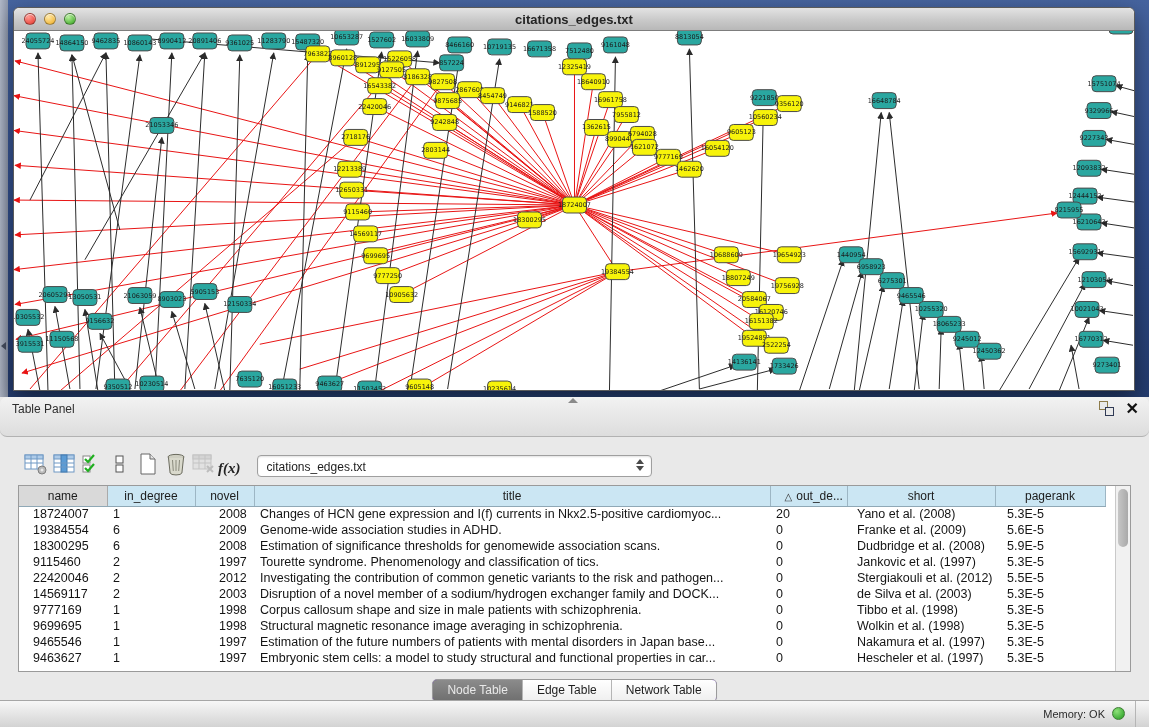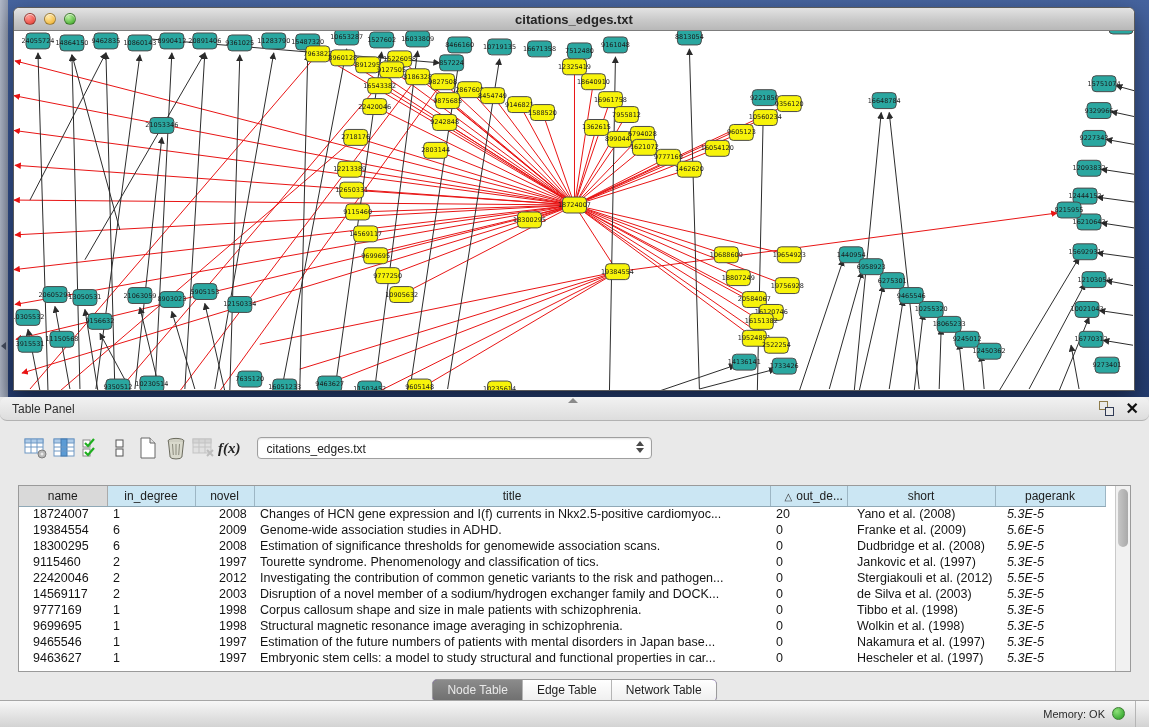--- a/index.html
+++ b/index.html
@@ -26,54 +26,54 @@
   .light.red   { background:radial-gradient(circle at 35% 30%, #ff9a93, #ee5147 70%); }
   .light.yellow{ background:radial-gradient(circle at 35% 30%, #ffe9a8, #f4bd45 70%); }
   .light.green { background:radial-gradient(circle at 35% 30%, #b9f0a0, #58b93f 70%); }
   .win-title { position:absolute; left:0; right:0; top:4px; text-align:center;
     font-size:13px; font-weight:bold; color:#242424; }
   .canvas { position:absolute; left:0; top:23px; right:0; bottom:0; background:#fff; overflow:hidden; }
   .canvas svg { display:block; width:100%; height:100%; }
 
   
   .panel { position:absolute; left:0; top:397px; width:1149px; height:303px; background:#e9e9e9; }
-  .panel-header { position:relative; height:24px;
+  .panel-header { position:relative; height:40px;
     background:linear-gradient(180deg,#f2f2f2,#dddddd); border-bottom:1px solid #b2b2b2;border-radius:7px; }
   .panel-title { position:absolute; left:12px; top:5px; font-size:12px; color:#2e2e2e; }
   .panel-grip { position:absolute; left:568px; top:1px; width:0; height:0;
     border-left:5px solid transparent; border-right:5px solid transparent; border-bottom:5px solid #8a8a8a; }
   .panel-hdr-icons { position:absolute; right:10px; top:4px; display:flex; gap:12px; align-items:center; }
   .float-icon { position:relative; width:15px; height:15px; cursor:pointer; }
   .float-icon .sq1 { position:absolute; left:0; top:0; width:9px; height:9px; border:1.5px solid #8d7b4a; background:#e9e9e9; }
   .float-icon .sq2 { position:absolute; right:0; bottom:0; width:9px; height:9px; border:1.5px solid #303a55; background:#e9e9e9; }
   .close-x { font-size:16px; font-weight:bold; color:#111; line-height:15px; cursor:pointer; }
 
   .toolbar { position:relative; height:60px; }
-  .tool-row { position:absolute; left:22px; top:14px; display:flex; align-items:center; }
+  .tool-row { position:absolute; left:22px; top:14px; display:flex; align-items:flex-end; }
   .tool-btn { width:28px; height:26px; display:flex; align-items:center; justify-content:center; cursor:pointer; }
   .fx { font-family:"Liberation Serif", serif; font-style:italic; font-weight:bold; font-size:15px; color:#222; }
   .combo { position:relative; width:395px; height:22px; margin-left:16px; background:#fff;
     border:1px solid #9f9f9f; border-radius:4px; box-shadow:inset 0 1px 2px rgba(0,0,0,.12); }
   .combo-text { position:absolute; left:9px; top:4px; font-size:12px; color:#1c1c1c; }
   .combo-arrows { position:absolute; right:7px; top:3px; display:flex; flex-direction:column; gap:2px; }
   .combo-arrows .up { width:0; height:0; border-left:4px solid transparent; border-right:4px solid transparent; border-bottom:5px solid #4a4a4a; }
   .combo-arrows .down { width:0; height:0; border-left:4px solid transparent; border-right:4px solid transparent; border-top:5px solid #4a4a4a; }
 
   .table-wrap { position:absolute; left:18px; top:88px; width:1113px; height:187px;
     background:#fff; border:1px solid #9a9a9a; }
   table.grid { border-collapse:collapse; table-layout:fixed; width:1086px; font-size:12.5px; color:#141414; }
   table.grid th { height:20px; font-weight:normal; font-size:12px; color:#1c1c1c;
     background:#cbe6f3; border-right:1px solid #9db6c4; border-bottom:1px solid #8fa8b6; overflow:hidden; white-space:nowrap;margin-left:22px; }
   table.grid th.first { background:#d9d9d9; border-right:1px solid #aaa; }
   table.grid th.sorted { text-align:left; padding-left:14px; }
   table.grid td { height:16px; padding:0 4px 0 6px; overflow:hidden; white-space:nowrap; }
   table.grid td.c-name { padding-left:14px; }
   table.grid td.c-year { padding-left:24px; }
   table.grid td.c-short { padding-left:10px; }
-  table.grid td.c-pagerank { padding-left:12px;font-style:italic; }
+  table.grid td.c-pagerank { padding-left:12px; }
   .sort-tri { display:inline-block; margin-right:4px; font-size:10px; color:#333; }
   .vscroll { position:absolute; right:0; top:0; width:15px; height:100%; background:#f1f1f1; border-left:1px solid #c9c9c9; }
   .vthumb { position:absolute; left:2px; top:3px; width:10px; height:58px; background:linear-gradient(90deg,#c6c6c6,#a9a9a9); border-radius:5px; }
 
   .tabbar { position:absolute; left:0; right:0; top:282px; height:26px; text-align:center; }
   .seg-group { display:inline-flex; border:1px solid #9b9b9b; border-radius:5px; overflow:hidden;
     background:#6d28d9; box-shadow:0 1px 1px rgba(0,0,0,.15); }
   .seg { padding:3px 14px 4px; font-size:12px; color:#1e1e1e; border-right:1px solid #b5b5b5; cursor:pointer; background:linear-gradient(180deg,#fff,#efefef); }
   .seg:last-child { border-right:none; }
   .seg.active { background:linear-gradient(180deg,#8b8b8b,#6f6f6f); color:#e9e9e9; }

